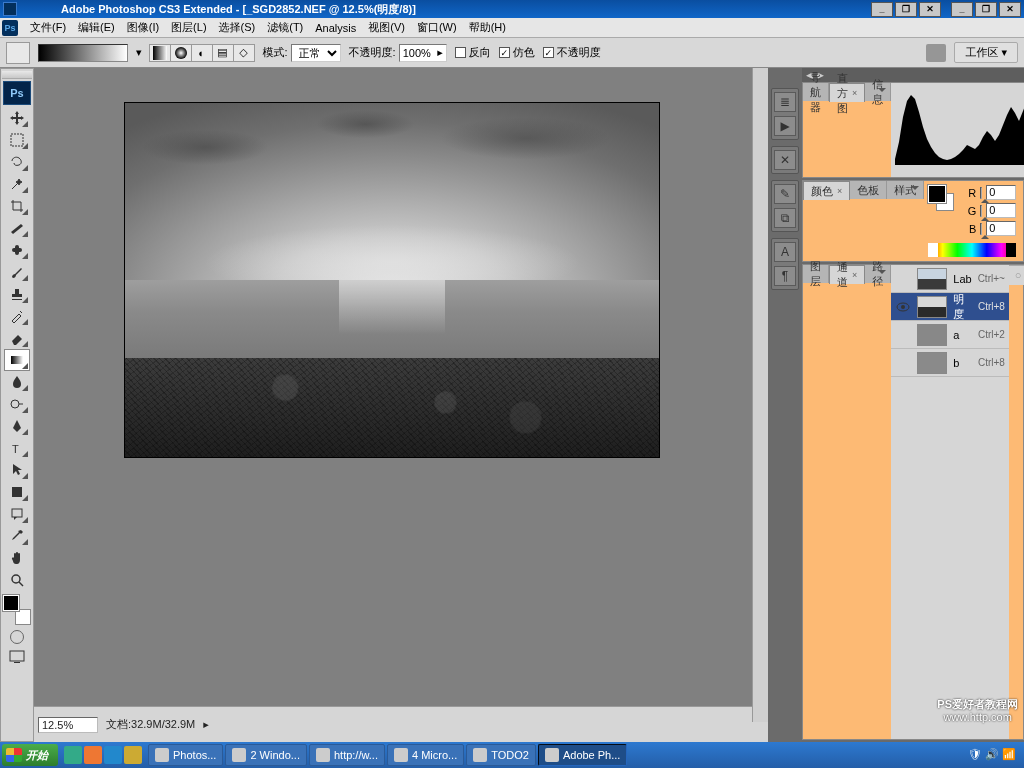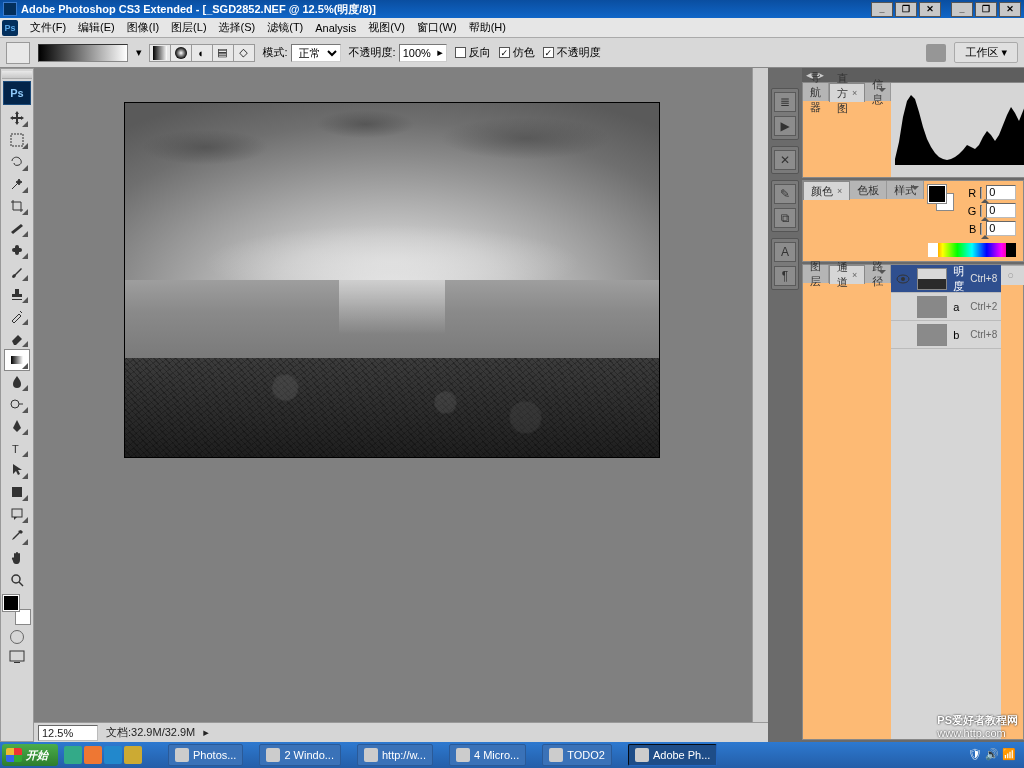--- a/index.html
+++ b/index.html
@@ -1,21 +1,21 @@
 <!DOCTYPE html>
 <html><head>
 <meta charset="utf-8">
 <style>
 * { margin: 0; padding: 0; box-sizing: border-box; font-family: "SimSun", "Microsoft YaHei", sans-serif; font-size: 11px; }
 body { width: 1024px; height: 768px; background: #464646; overflow: hidden; position: relative; }
 
 
 .titlebar { height: 18px; background: linear-gradient(#0a4ea0, #1066c8); color: #fff; display: flex; align-items: center; padding: 0 3px; font-weight: bold; font-size: 12px; }
 .titlebar .icon { width: 14px; height: 14px; background: #032f5c; margin-right: 4px; border: 1px solid #3a7acc; }
-.titlebar .title { flex: 1; }
+.titlebar .title { flex: 1; margin-left: 40px; }
 .winbtns { display: flex; gap: 2px; }
 .winbtn { width: 22px; height: 15px; background: #c8c8c8; border: 1px solid #555; display: flex; align-items: center; justify-content: center; color: #000; font-size: 9px; }
 
 
 .menubar { height: 20px; background: #e6e6e6; display: flex; align-items: center; padding: 0 2px; border-bottom: 1px solid #aaa; }
 .menubar .ps { width: 16px; height: 16px; background: #032f5c; color: #5ba7e6; font-size: 9px; font-weight: bold; display: flex; align-items: center; justify-content: center; margin-right: 6px; border-radius: 2px; }
 .menubar .item { padding: 2px 6px; cursor: default; }
 
 
 .optbar { height: 30px; background: #d8d8d8; border-bottom: 1px solid #888; display: flex; align-items: center; padding: 0 6px; gap: 8px; }
@@ -63,21 +63,21 @@
 }
 .water { position: absolute; top: 50%; left: 0; right: 0; height: 22%; background: linear-gradient(#9e9e9e, #8a8a8a 40%, #7a7a7a); }
 .water::after{content:"";position:absolute;left:40%;top:0;width:20%;height:100%;background:linear-gradient(rgba(255,255,255,.5),transparent 70%);}
 .ground { position: absolute; top: 72%; left: 0; right: 0; bottom: 0; background: linear-gradient(#3c3c3c, #1e1e1e); }
 .ground::before{content:"";position:absolute;inset:0;background:
   radial-gradient(circle at 30% 30%, rgba(90,90,90,.4) 0 12px, transparent 14px),
   radial-gradient(circle at 60% 45%, rgba(100,100,100,.3) 0 10px, transparent 12px),
   radial-gradient(circle at 75% 60%, rgba(70,70,70,.4) 0 15px, transparent 17px),
   repeating-linear-gradient(47deg, rgba(0,0,0,.25) 0 1px, transparent 1px 4px),
   repeating-linear-gradient(-38deg, rgba(0,0,0,.2) 0 1px, transparent 1px 5px);}
-.statusbar { height: 20px; background: #d6d6d6; border-top: 1px solid #999; display: flex; align-items: center; padding: 0 4px; gap: 8px; font-size: 11px; color:#222;}
+.statusbar { height: 36px; background: #d6d6d6; border-top: 1px solid #999; display: flex; align-items: center; padding: 0 4px; gap: 8px; font-size: 11px; color:#222;}
 .statusbar .zoom { width: 60px; border: 1px inset #bbb; background: #fff; padding: 1px 3px; }
 .vscroll { position: absolute; right: 0; top: 0; bottom: 20px; width: 16px; background: #d0d0d0; border-left: 1px solid #999; }
 
 
 .vdock { width: 34px; background: #6b6b6b; display: flex; flex-direction: column; align-items: center; padding-top: 20px; gap: 6px; }
 .vdock .grp { background: #7a7a7a; border: 1px solid #555; border-radius: 2px; padding: 3px 2px; display: flex; flex-direction: column; gap: 4px; }
 .vdock .ico { width: 22px; height: 20px; background: #8c8c8c; border: 1px solid #5a5a5a; display:flex;align-items:center;justify-content:center;color:#333;font-size:12px;}
 
 
 .panels { width: 222px; background: #6a6a6a; display: flex; flex-direction: column; }
@@ -139,21 +139,21 @@
 .start-btn .flag { width: 16px; height: 14px; background: conic-gradient(#e33 0 25%, #3a3 0 50%, #36e 0 75%, #eb3 0); border-radius: 2px; }
 .ql { display: flex; gap: 2px; padding: 0 4px; }
 .ql .q { width: 18px; height: 18px; border-radius: 2px; }
 .task { height: 22px; padding: 0 6px; background: #3a72b8; border: 1px solid #2a5a98; color: #fff; display: flex; align-items: center; gap: 4px; border-radius: 2px; max-width: 110px; overflow: hidden; white-space: nowrap; font-size:11px;}
 .task.active { background: #1e4d88; border: 1px inset #15396a; }
 .task .ti { width: 14px; height: 14px; background: #ccc; border-radius: 2px; flex-shrink: 0; }
 .tray { margin-left: auto; display: flex; align-items: center; gap: 3px; padding: 0 6px; color: #fff; }
 .tray .ti { width: 14px; height: 14px; }
 
 
-.watermark { position: absolute; right: 6px; bottom: 28px; color: #fff; font-size: 11px; text-align: left; line-height: 1.2; text-shadow: 0 0 2px #000; pointer-events:none;}
+.watermark { position: absolute; right: 6px; bottom: 44px; color: #fff; font-size: 11px; text-align: center; line-height: 1.2; text-shadow: 0 0 2px #000; pointer-events:none;}
 .watermark .line1{font-weight:bold;}
 </style>
 </head>
 <body>
 
 <div class="titlebar">
   <div class="icon"></div>
   <div class="title">Adobe Photoshop CS3 Extended - [_SGD2852.NEF @ 12.5%(明度/8)]</div>
   <div class="winbtns">
     <div class="winbtn">_</div>
@@ -523,20 +523,26 @@
         <div class="tab active">
             <span>通道</span>
             <span class="x">×</span>
           </div>
         <div class="tab">
             <span>路径</span>
           </div>
         <div class="menu"></div>
       </div>
       <div class="chan-body" id="channels-list">
+          <div class="chan-row">
+            <div class="eye "></div>
+            <div class="thumb-img lab"></div>
+            <div class="name">Lab</div>
+            <div class="shortcut">Ctrl+~</div>
+          </div>
           <div class="chan-row active">
             <div class="eye on">
               <svg viewBox="0 0 14 10">
                 <ellipse cx="7" cy="5" rx="6" ry="4" fill="none" stroke="#333"></ellipse>
                 <circle cx="7" cy="5" r="2" fill="#333"></circle>
               </svg>
             </div>
             <div class="thumb-img lum"></div>
             <div class="name">明度</div>
             <div class="shortcut">Ctrl+8</div>
@@ -569,21 +575,21 @@
   <div class="start-btn">
     <div class="flag"></div>
     <span>开始</span>
   </div>
   <div class="ql">
     <div class="q" style="background:#3a8"></div>
     <div class="q" style="background:#e73"></div>
     <div class="q" style="background:#28c"></div>
     <div class="q" style="background:#ca3"></div>
   </div>
-  <div id="task-buttons" style="display:flex;gap:16px;margin-left:20px;">
+  <div id="task-buttons" style="display:flex;gap:2px;">
       <div class="task">
         <div class="ti"></div>
         <span>Photos...</span>
       </div>
       <div class="task">
         <div class="ti"></div>
         <span>2 Windo...</span>
       </div>
       <div class="task">
         <div class="ti"></div>

